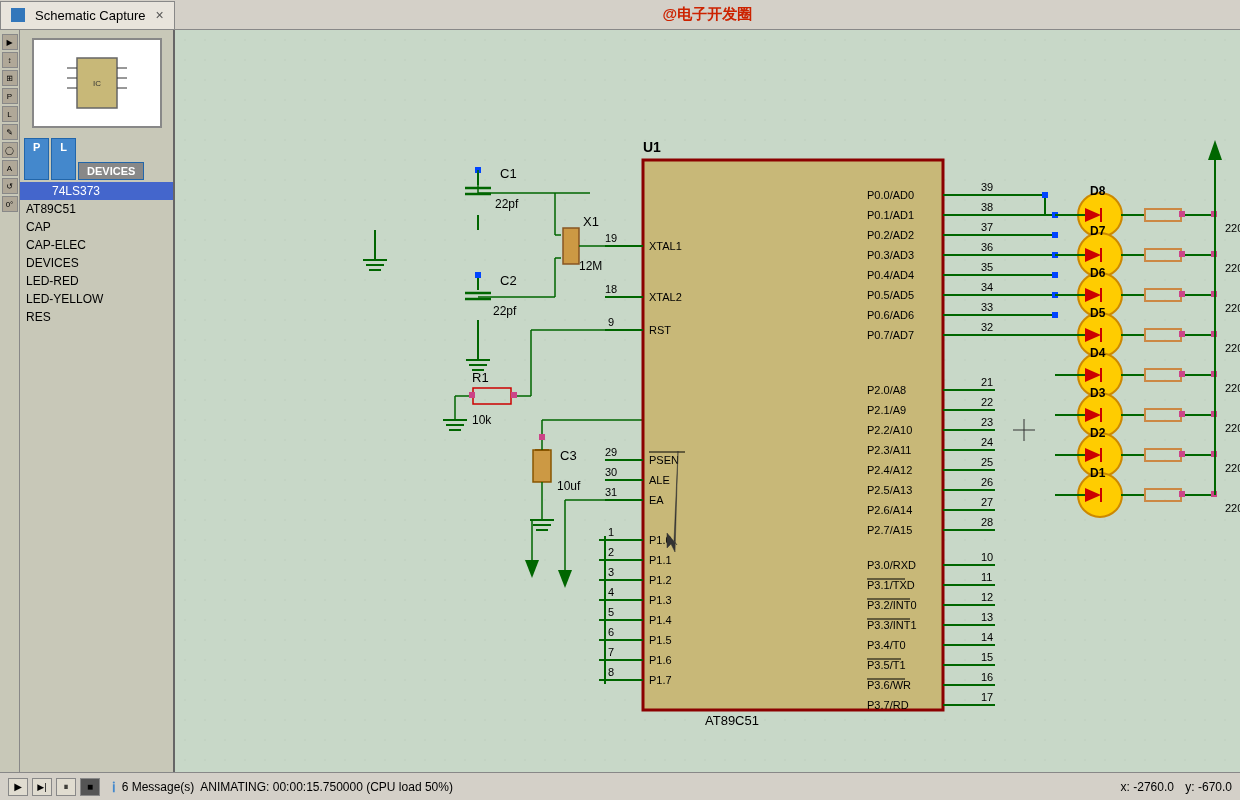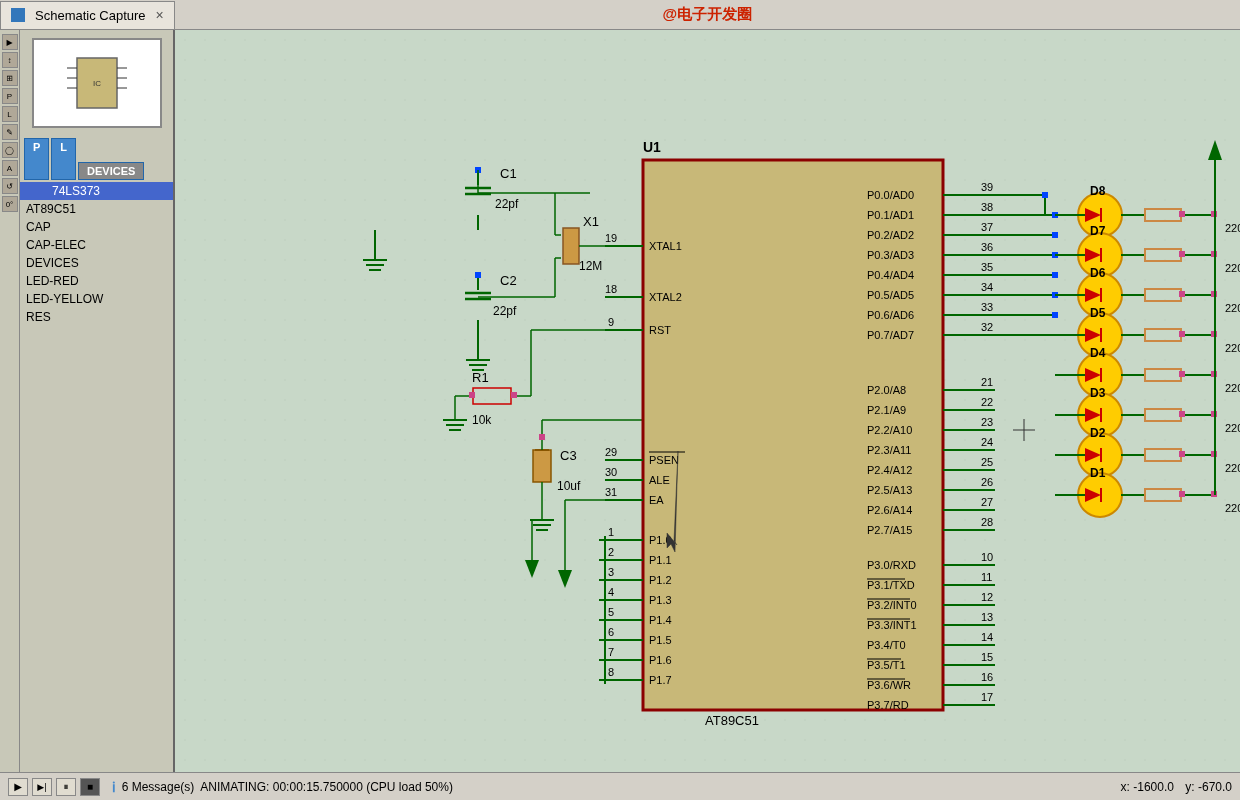--- a/index.html
+++ b/index.html
@@ -574,17 +574,17 @@
     <div class="play-btn">⏸</div>
     <div class="play-btn" style="background:#555;">■</div>
   </div>
   <div class="status-info">
     <span class="info-icon">ℹ</span>
     <span class="status-text">6 Message(s)</span>
     <span class="status-text">ANIMATING: 00:00:15.750000 (CPU load 50%)</span>
   </div>
   <div class="status-coords">
     <span>x:</span>
-    <span>-1600.0</span>
+    <span>-2760.0</span>
     <span style="margin-left:8px;">y:</span>
     <span>-670.0</span>
   </div>
 </div>
 
 </body></html>

